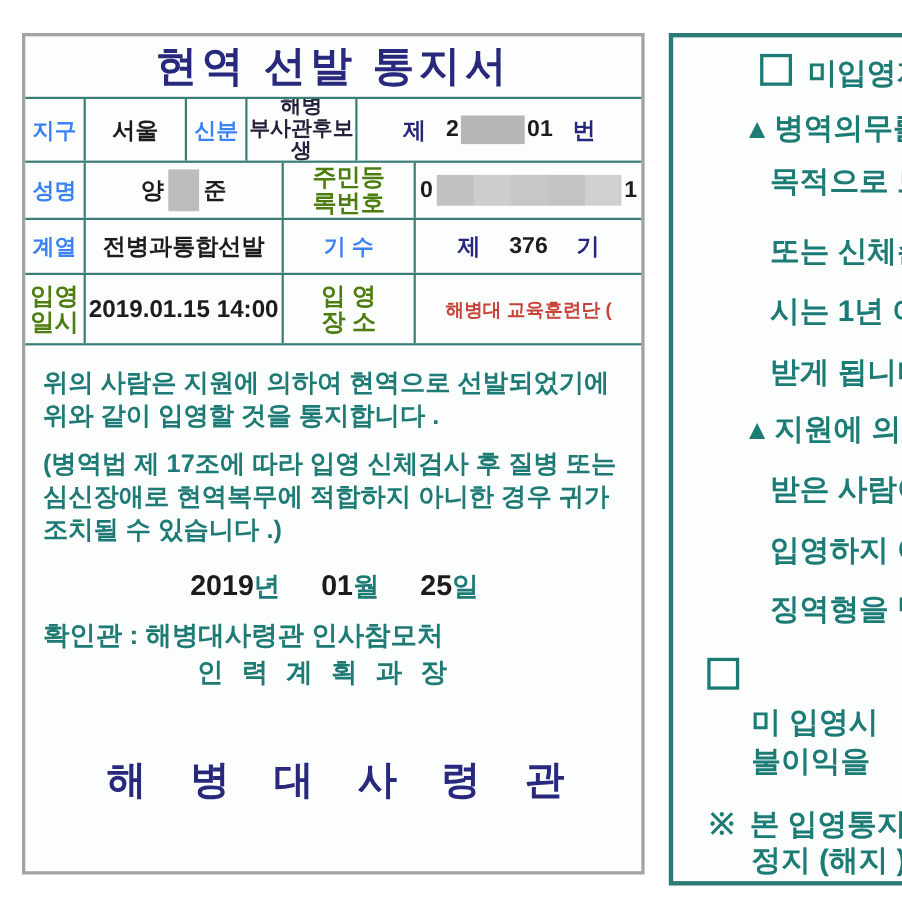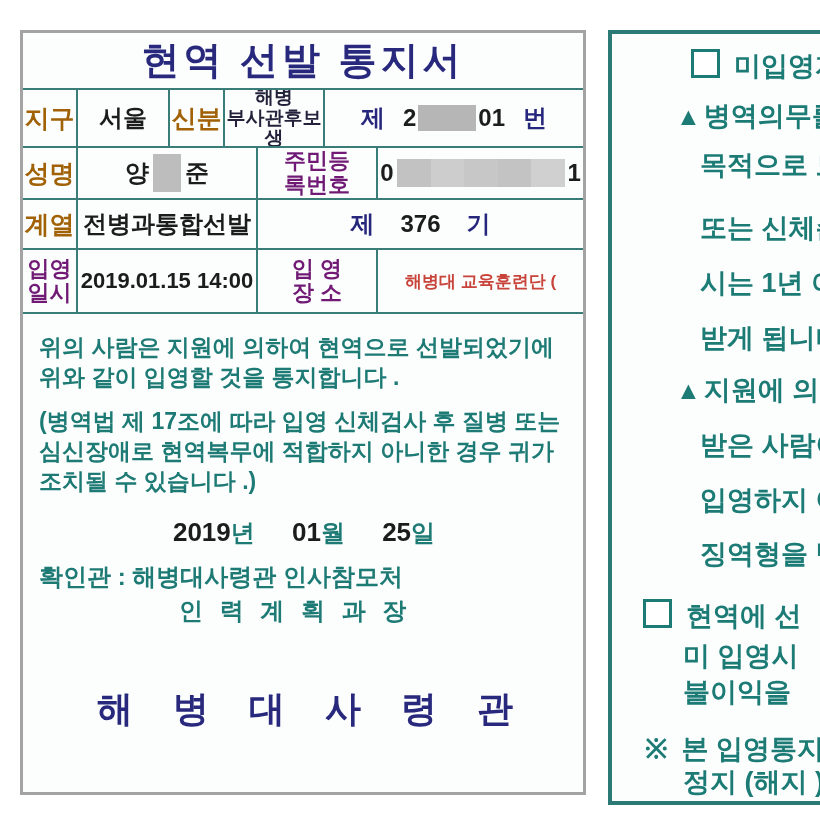--- a/index.html
+++ b/index.html
@@ -20,26 +20,26 @@
 
   .trow { display:flex; border-bottom:2px solid #3a7d78; box-sizing:border-box; }
   .r1 { height:58px; } .r2 { height:52px; } .r3 { height:50px; } .r4 { height:64px; }
   .tc { border-right:2px solid #3a7d78; display:flex; flex-direction:column;
         align-items:center; justify-content:center; box-sizing:border-box; overflow:hidden; flex:none; }
   .tc:last-child { border-right:none; }
   .w55{width:55px;} .w92{width:92px;} .w123{width:100px;} .w180{width:180px;} .w120{width:120px;}
   .grow{ flex:1; }
   .hrow { display:flex; align-items:center; }
 
-  .lab  { color:#a16207; font-size:25px; }
-  .lab2 { color:#701a75; font-size:22px; line-height:1.08; text-align:center; }
+  .lab  { color:#3b82f6; font-size:20px; }
+  .lab2 { color:#4d7c0f; font-size:22px; line-height:1.08; text-align:center; }
   .navy { color:#26267c; }
   .ink  { color:#1c1c1c; }
   .red  { color:#c8443a; }
-  .val24 { font-size:24px; }
+  .val24 { font-size:21px; }
   .val22 { font-size:22px; white-space:nowrap; }
   .val19 { font-size:19px; line-height:1.1; text-align:center; color:#22223a; }
   .place { font-size:17px; white-space:nowrap; }
 
   .redact { display:inline-block; background:#bdbdbd; vertical-align:middle; }
   .redact.serial { width:58px; height:26px; margin:0 2px; background:#b6b6b6; }
   .redact.name   { width:28px; height:38px; margin:0 4px; }
   .redact.rrn    { width:168px; height:28px; margin:0 3px;
     background:linear-gradient(90deg,#c2c2c2 0 20%,#cdcdcd 20% 40%,#c7c7c7 40% 60%,#c3c3c3 60% 80%,#d0d0d0 80% 100%); } .gap18 { margin-left:18px; } .gap26 { margin-left:26px; }
 
@@ -129,20 +129,23 @@
     </div>
   </div>
 
   <div class="trow r3">
     <div class="tc w55">
         <span class="lab">계열</span>
       </div>
     <div class="tc w180">
         <span class="ink val24">전병과통합선발</span>
       </div>
+    <div class="tc w120">
+        <span class="lab">기 수</span>
+      </div>
     <div class="tc grow">
       <div class="hrow val24">
         <span class="navy">제</span>
         <span class="ink gap26">376</span>
         <span class="navy gap26">기</span>
       </div>
     </div>
   </div>
 
   <div class="trow r4">
@@ -187,18 +190,18 @@
   <div class="sl p1"><span class="cb"></span><span>미입영자이</span></div>
   <div class="sl p2"><span class="tri">▲</span><span>병역의무를</span></div>
   <div class="sl p3"><span>목적으로 도</span></div>
   <div class="sl p4"><span>또는 신체손</span></div>
   <div class="sl p5"><span>시는 1년 이</span></div>
   <div class="sl p6"><span>받게 됩니다</span></div>
   <div class="sl p7"><span class="tri">▲</span><span>지원에 의한</span></div>
   <div class="sl p8"><span>받은 사람이</span></div>
   <div class="sl p9"><span>입영하지 아</span></div>
   <div class="sl p10"><span>징역형을 받</span></div>
-  <div class="sl p11"><span class="cb"></span><span>현역에 선</span></div>
+  <div class="sl p11"><span class="cb"></span></div>
   <div class="sl p12"><span>미 입영시</span></div>
   <div class="sl p13"><span>불이익을</span></div>
   <div class="sl p14"><span class="ast">※</span><span>본 입영통지</span></div>
   <div class="sl p15"><span>정지 (해지 )</span></div>
 </div>
 
 </body></html>

